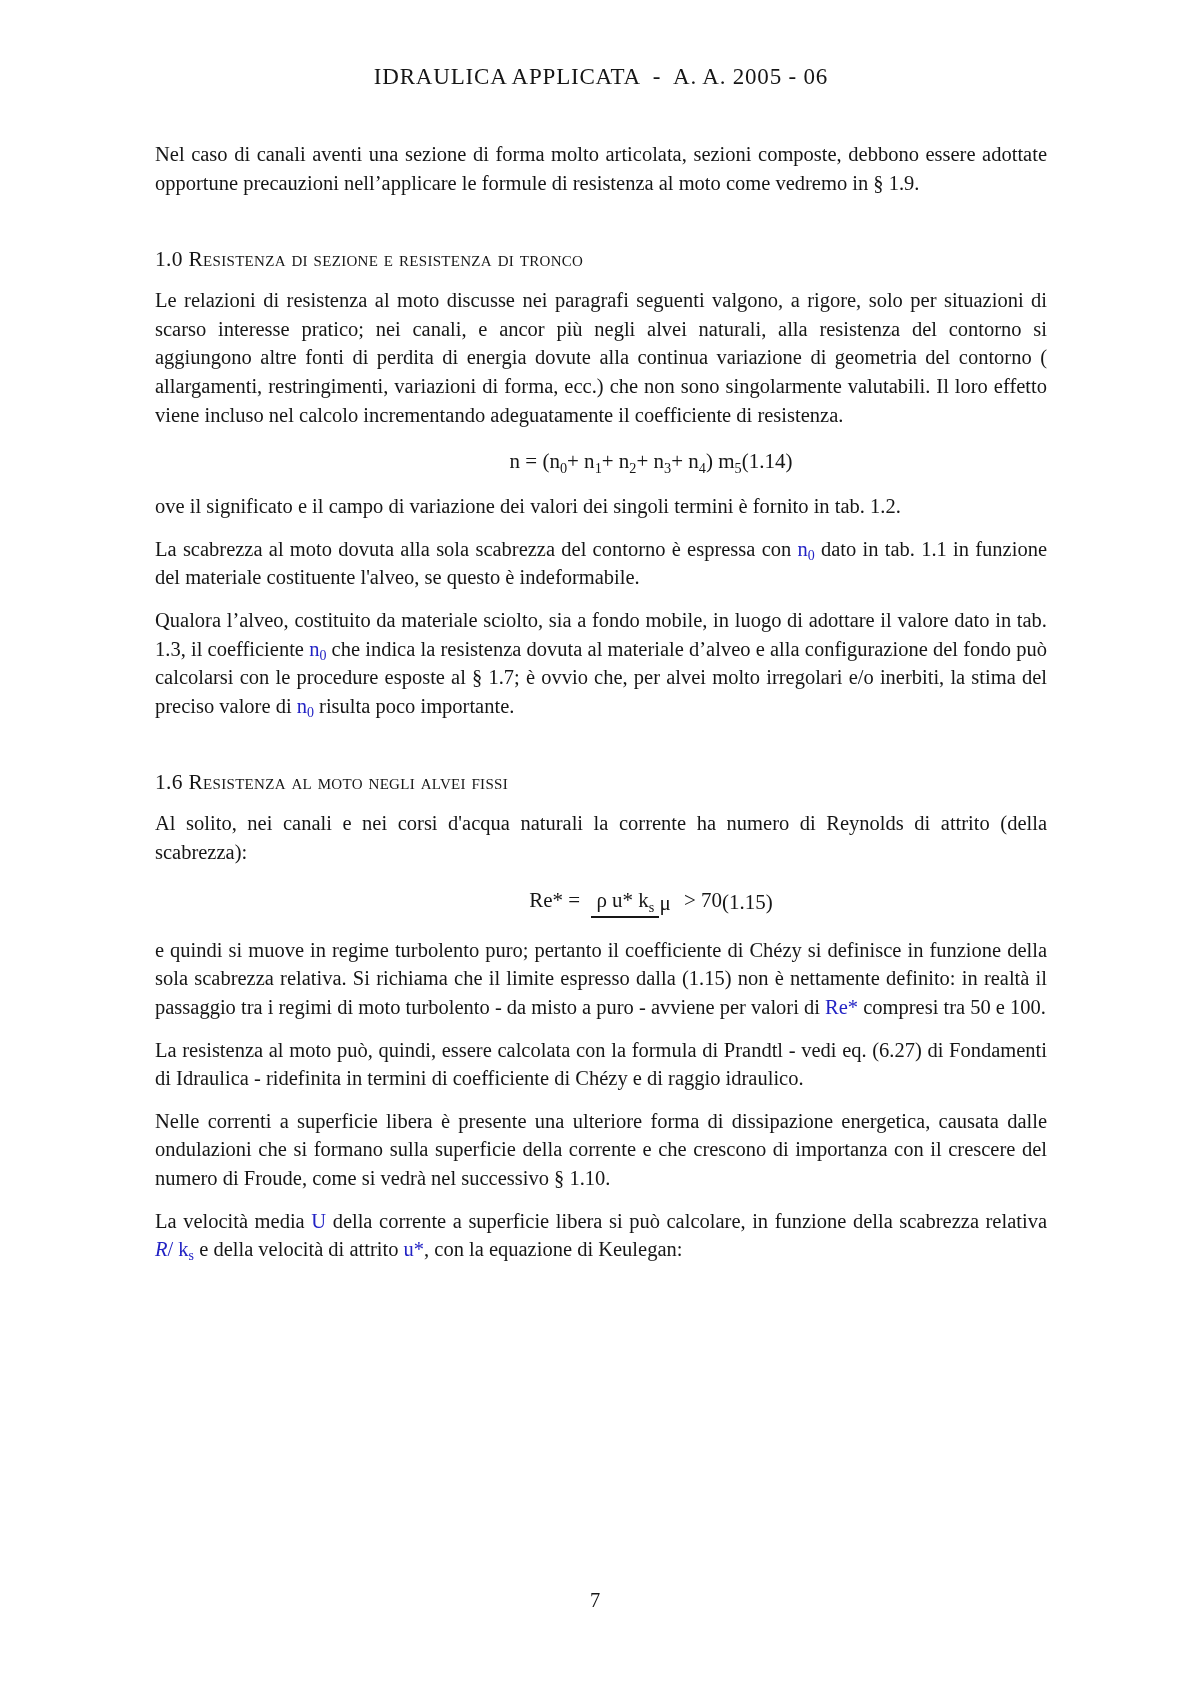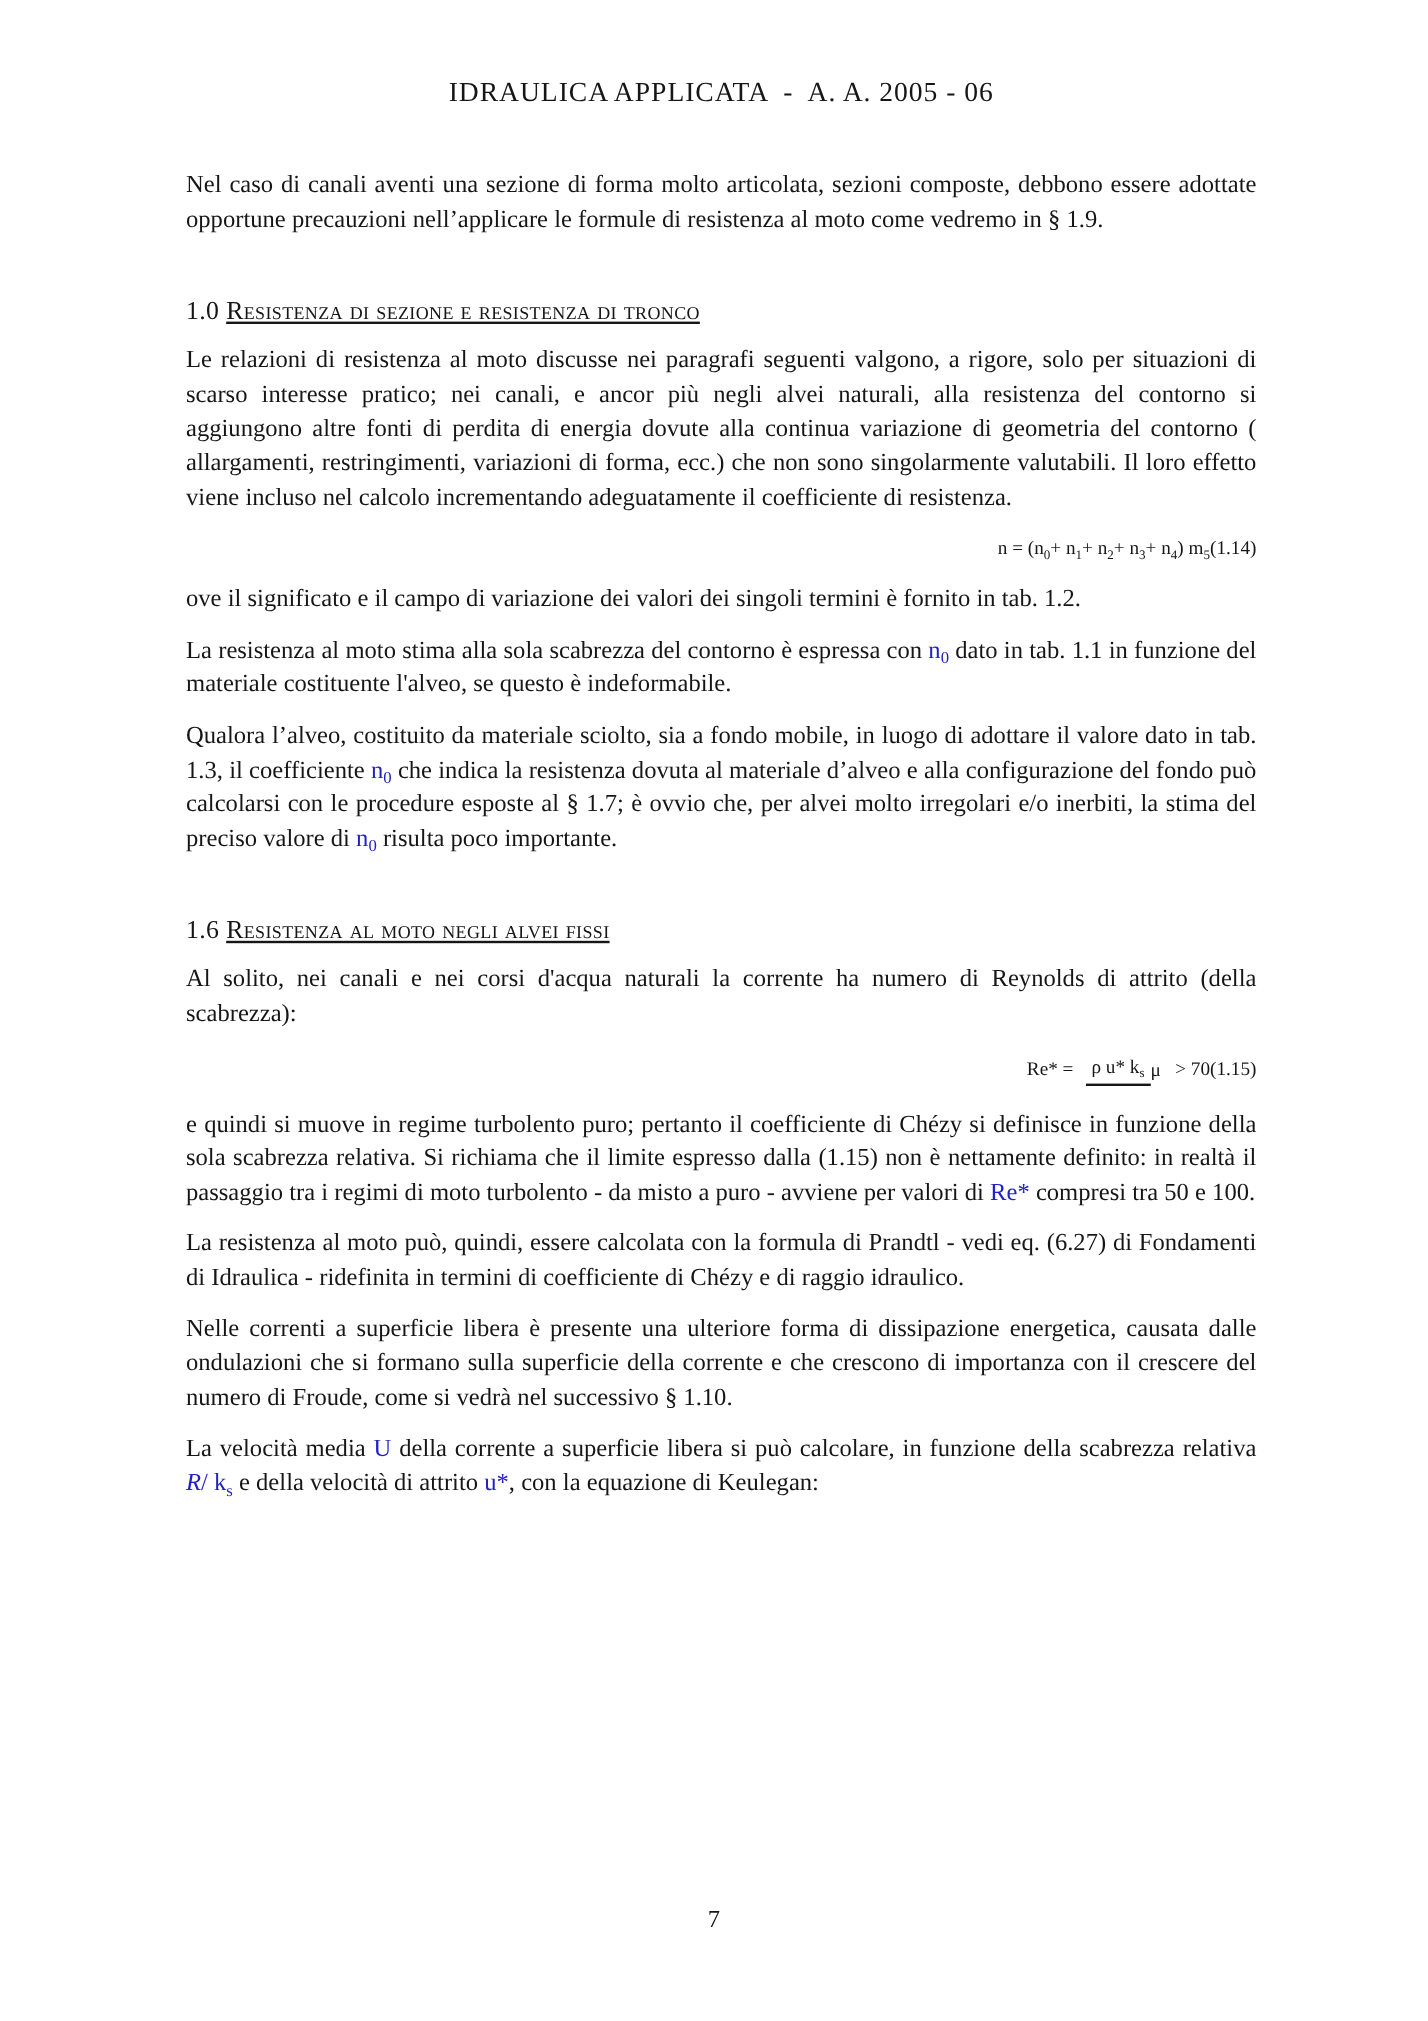--- a/index.html
+++ b/index.html
@@ -30,26 +30,26 @@
     text-align: justify;
     margin: 14px 0 0 0;
   }
   .doc-para.first { margin-top: 50px; }
   .section-heading {
     font-size: 21.5px;
     font-weight: normal;
     margin: 50px 0 2px 0;
     letter-spacing: 0.3px;
   }
-  .section-heading .sc { font-variant: small-caps; text-decoration: underline; }
+  .section-heading .sc { font-variant: small-caps; }
   .eqrow {
     display: flex;
-    justify-content: flex-end;
+    justify-content: center;
     align-items: center;
-    font-size: 16px;
+    font-size: 21px;
     margin: 20px 0 18px 0;
   }
   .eqrow .eqbody { margin-left: 100px; display: inline-block; }
   .eqrow .eqno { flex: none; }
   .sub {
     font-size: 0.68em;
     vertical-align: -0.32em;
     line-height: 0;
   }
   .b { color: var(--accent-blue, #2222c4); }
@@ -84,21 +84,21 @@
 
   <div>
       <p class="doc-para first"><span>Nel caso di canali aventi una sezione di forma molto articolata, sezioni composte, debbono essere adottate opportune precauzioni nell’applicare le formule di resistenza al moto come vedremo in § 1.9.</span></p>
       <h2 class="section-heading"><span>1.0 </span><span class="sc">Resistenza di sezione e resistenza di tronco</span></h2>
       <p class="doc-para"><span>Le relazioni di resistenza al moto discusse nei paragrafi seguenti valgono, a rigore, solo per situazioni di scarso interesse pratico; nei canali, e ancor più negli alvei naturali, alla resistenza del contorno si aggiungono altre fonti di perdita di energia dovute alla continua variazione di geometria del contorno ( allargamenti, restringimenti, variazioni di forma, ecc.) che non sono singolarmente valutabili. Il loro effetto viene incluso nel calcolo incrementando adeguatamente il coefficiente di resistenza.</span></p>
       <div class="eqrow">
         <span class="eqbody"><span>n = (n</span><span class="sub">0</span><span>+ n</span><span class="sub">1</span><span>+ n</span><span class="sub">2</span><span>+ n</span><span class="sub">3</span><span>+ n</span><span class="sub">4</span><span>) m</span><span class="sub">5</span></span>
         <span class="eqno">(1.14)</span>
       </div>
       <p class="doc-para"><span>ove il significato e il campo di variazione dei valori dei singoli termini è fornito in tab. 1.2.</span></p>
-      <p class="doc-para"><span>La resistenza al moto stima alla sola scabrezza del contorno è espressa con </span><span class="b">n</span><span class="b sub">0</span><span> dato in tab. 1.1 in funzione del materiale costituente l'alveo, se questo è indeformabile.</span></p>
+      <p class="doc-para"><span>La scabrezza al moto dovuta alla sola scabrezza del contorno è espressa con </span><span class="b">n</span><span class="b sub">0</span><span> dato in tab. 1.1 in funzione del materiale costituente l'alveo, se questo è indeformabile.</span></p>
       <p class="doc-para"><span>Qualora l’alveo, costituito da materiale sciolto, sia a fondo mobile, in luogo di adottare il valore dato in tab. 1.3, il coefficiente  </span><span class="b">n</span><span class="b sub">0</span><span>  che indica la resistenza dovuta al materiale d’alveo e alla configurazione del fondo può calcolarsi con le procedure esposte al § 1.7; è ovvio che, per alvei molto irregolari e/o inerbiti, la stima del preciso valore di </span><span class="b">n</span><span class="b sub">0</span><span> risulta poco importante.</span></p>
       <h2 class="section-heading"><span>1.6 </span><span class="sc">Resistenza al moto negli alvei fissi</span></h2>
       <p class="doc-para"><span>Al solito, nei canali e nei corsi d'acqua naturali la corrente ha numero di Reynolds di attrito (della scabrezza):</span></p>
       <div class="eqrow">
         <span class="eqbody"><span>Re* = </span><span class="frac">
             <span class="num"><span>ρ u* k</span><span class="sub">s</span></span>
             <span class="den">μ</span>
           </span><span> &gt; 70</span></span>
         <span class="eqno">(1.15)</span>
       </div>

